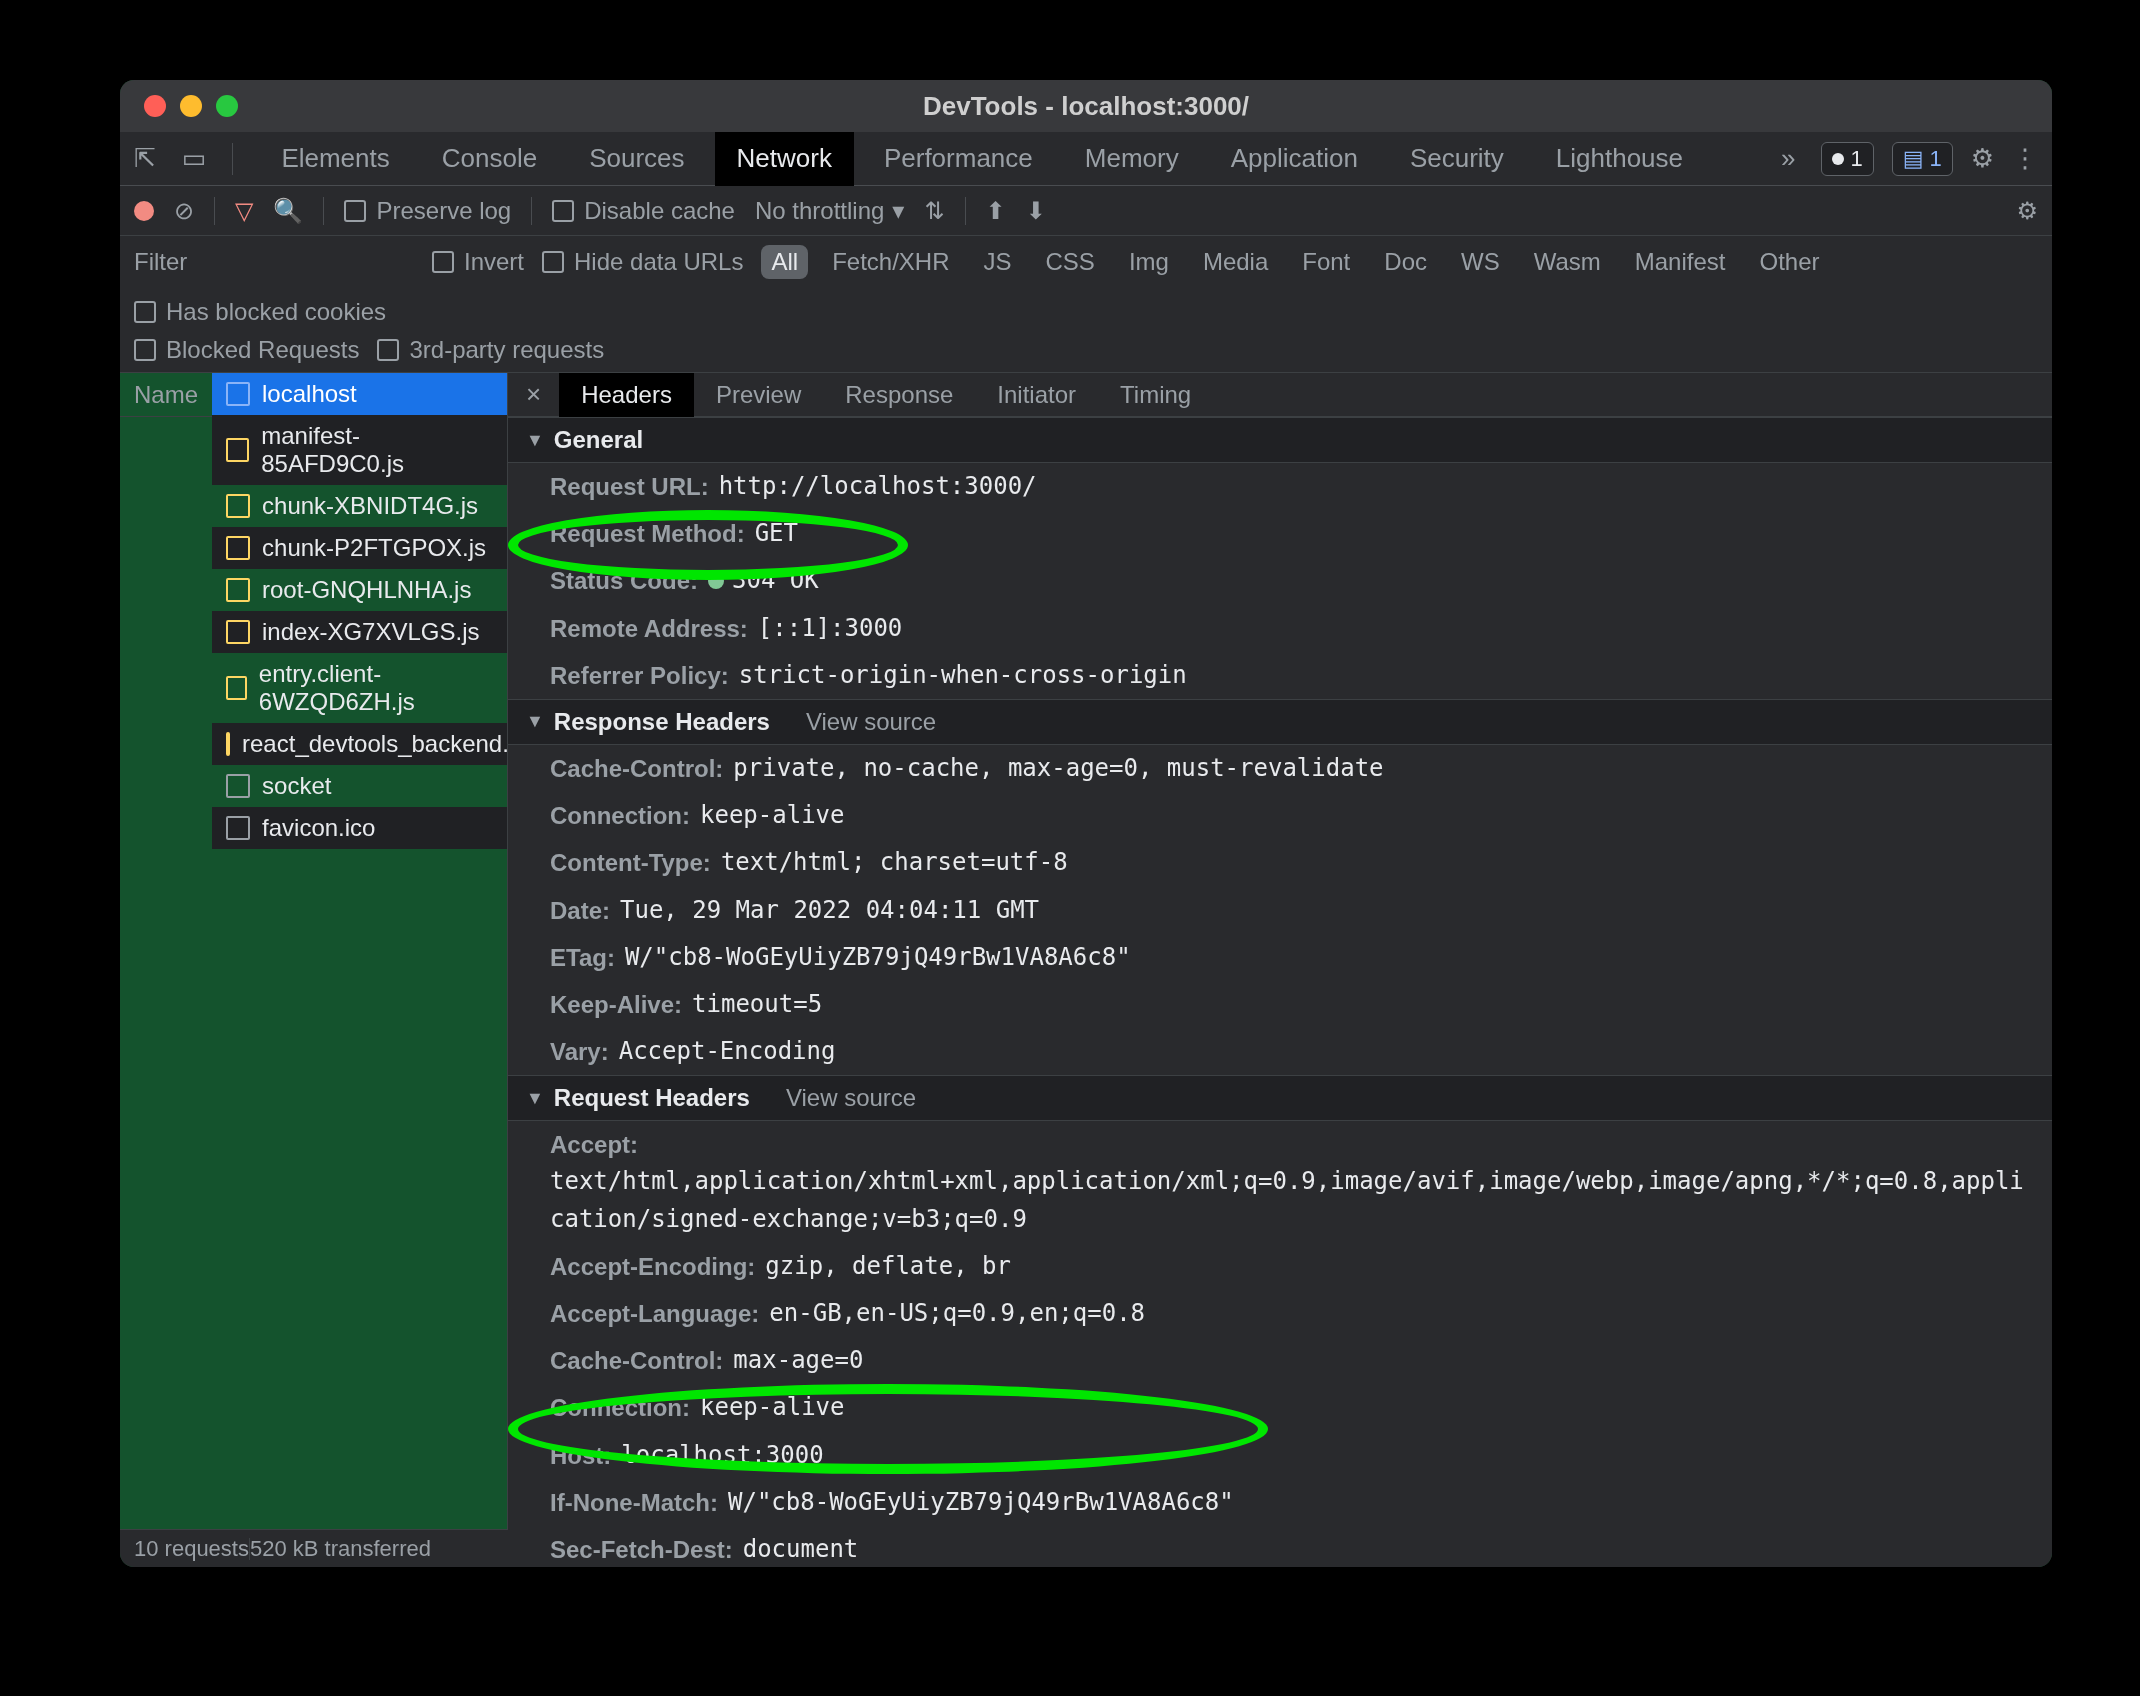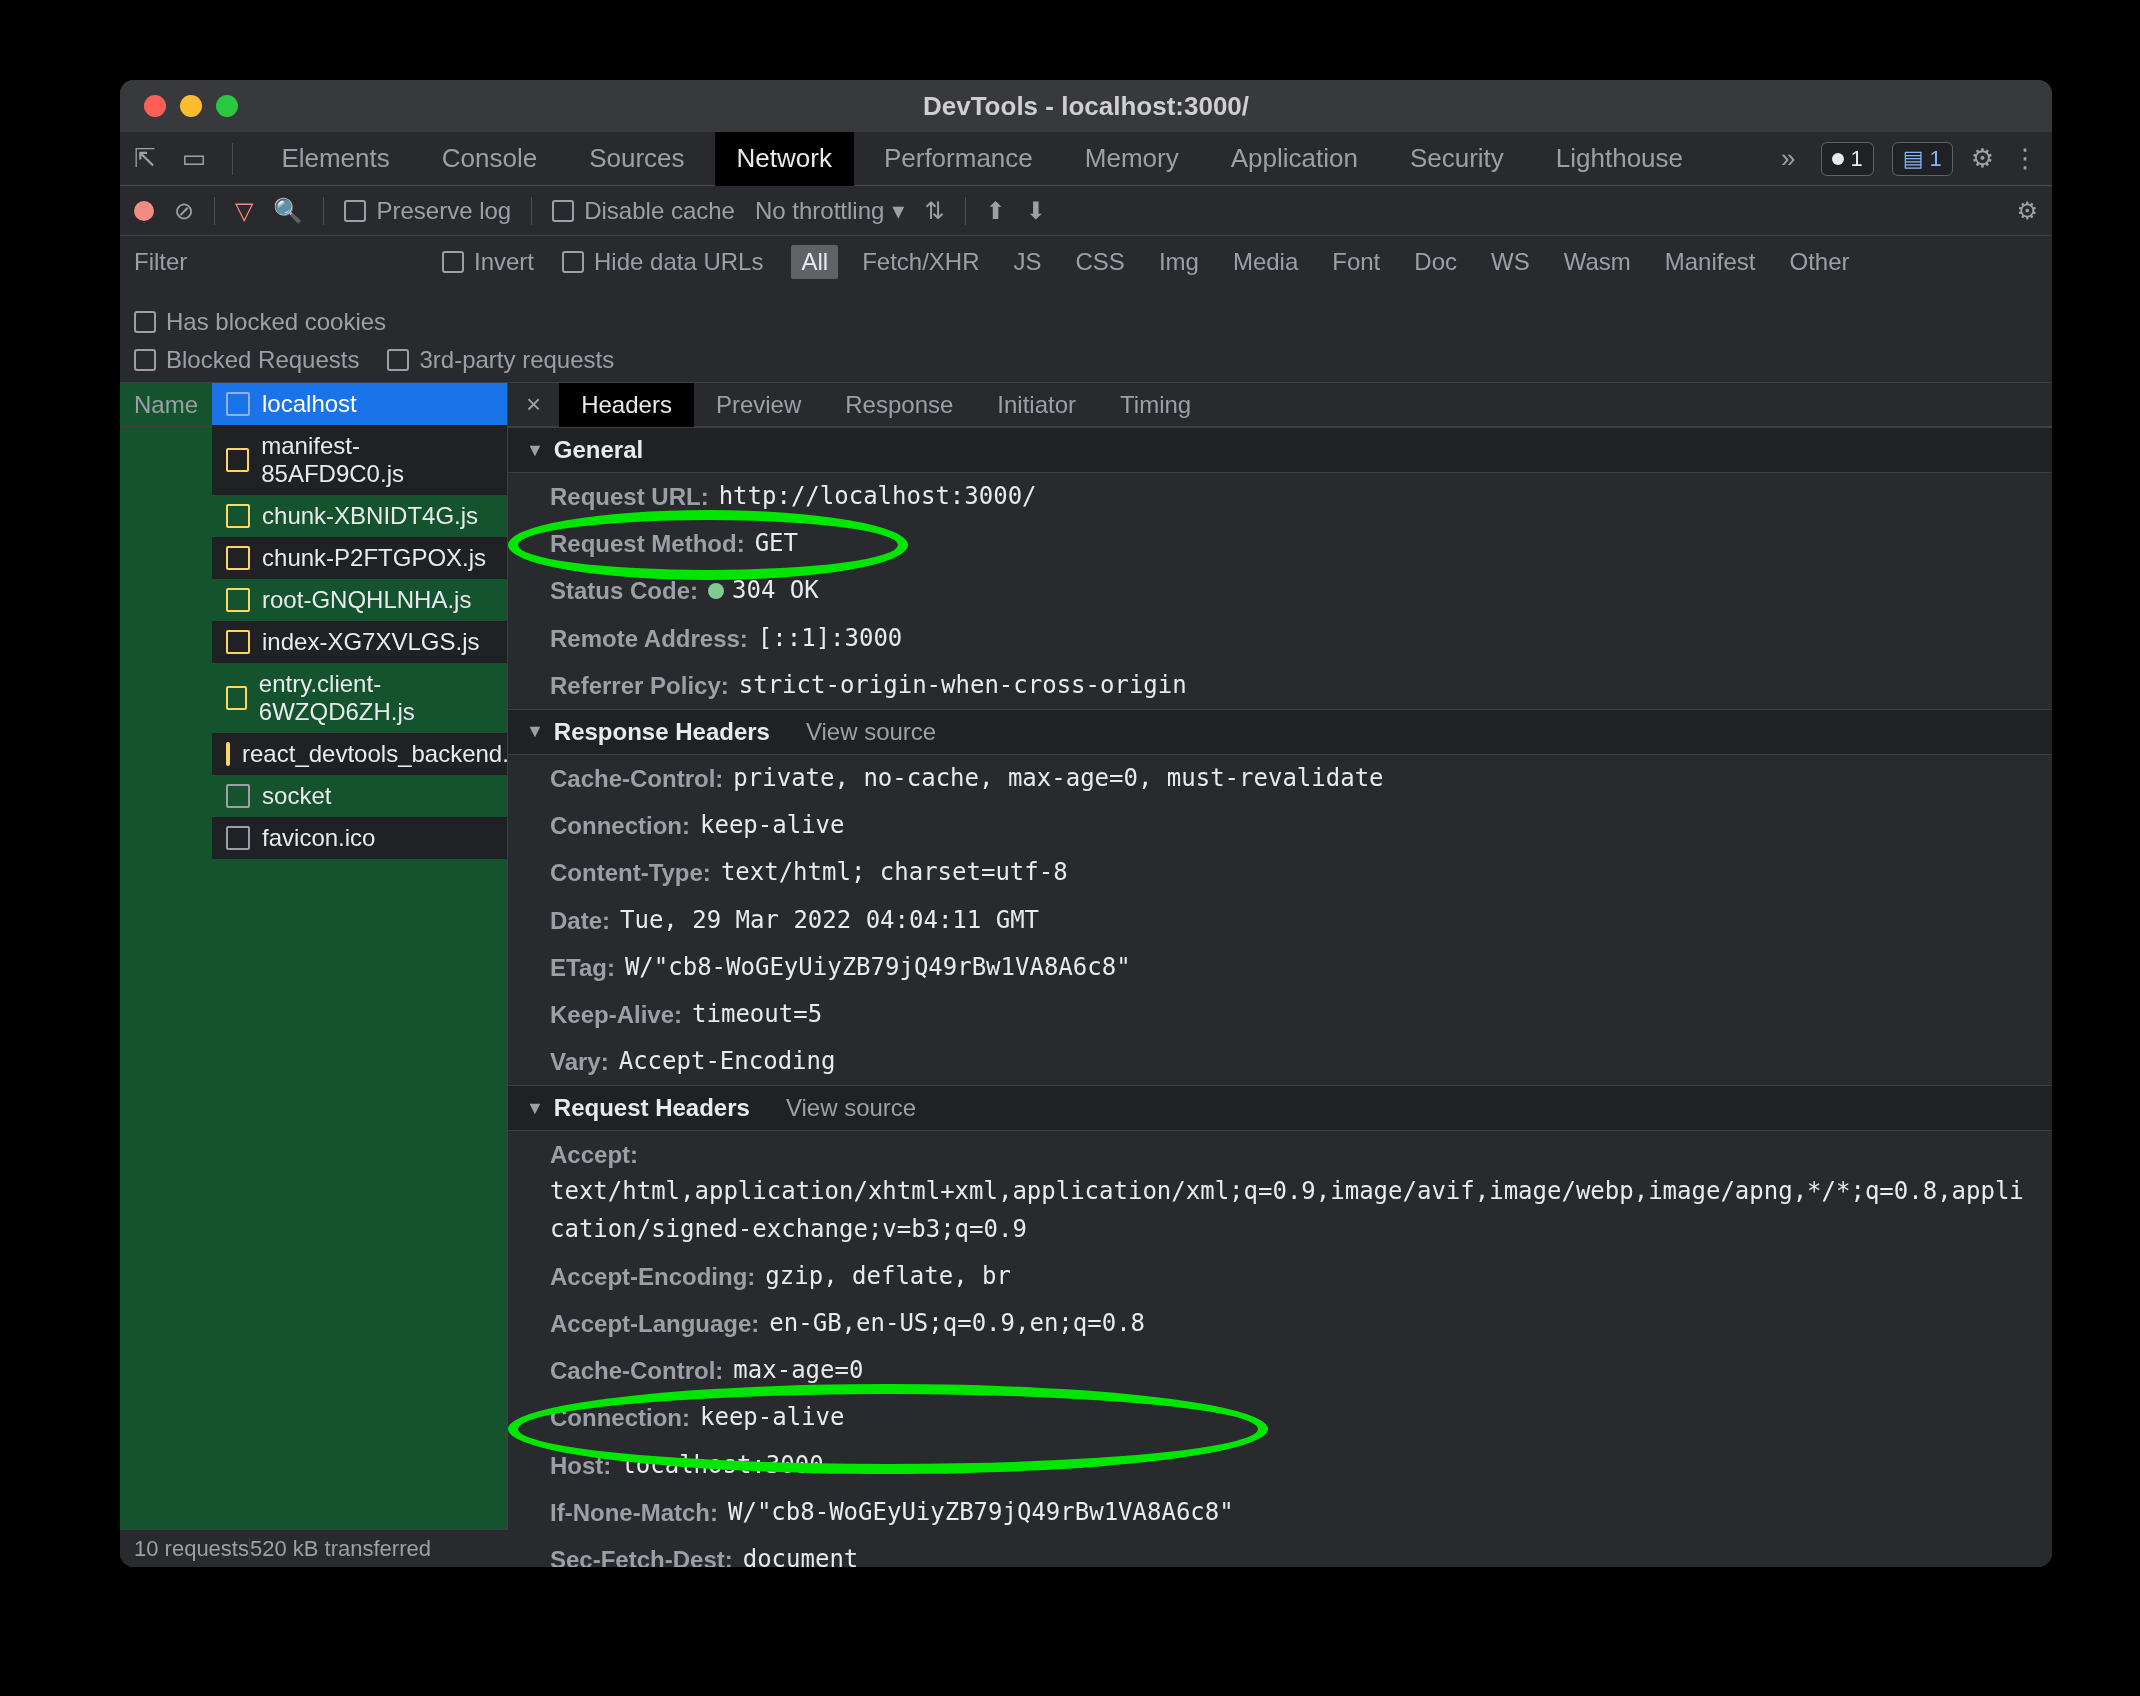--- a/index.html
+++ b/index.html
@@ -22,25 +22,25 @@
 .badge-dot { width: 12px; height: 12px; border-radius: 50%; background: #e8eaed; }
 .badge-blue { color: #8ab4f8; }
 .toolbar2 { height: 50px; background: #292a2d; border-bottom: 1px solid #3c4043; display: flex; align-items: center; padding: 0 14px; gap: 20px; }
 .rec-dot { width: 20px; height: 20px; border-radius: 50%; background: #f28b82; }
 .toolbar2 .icon { color: #9aa0a6; font-size: 24px; }
 .filter-icon.active { color: #f28b82; }
 .checkbox { display: flex; align-items: center; gap: 10px; color: #9aa0a6; font-size: 24px; }
 .checkbox-box { width: 22px; height: 22px; border: 2px solid #9aa0a6; border-radius: 3px; }
 .throttling { color: #9aa0a6; font-size: 24px; display: flex; align-items: center; gap: 8px; }
 .filterbar { background: #292a2d; border-bottom: 1px solid #3c4043; padding: 8px 14px; display: flex; flex-direction: column; gap: 10px; }
-.filterrow { display: flex; align-items: center; gap: 28px; flex-wrap: wrap; }
+.filterrow { display: flex; align-items: center; gap: 18px; flex-wrap: wrap; }
 .filter-input { color: #9aa0a6; font-size: 24px; padding: 4px 0; }
 .pillrow { display: flex; align-items: center; gap: 14px; }
 .pill { color: #9aa0a6; font-size: 24px; padding: 3px 10px; cursor: pointer; }
-.pill.active { background: #5f6368; color: #e8eaed; border-radius: 2px; }
+.pill.active { background: #5f6368; color: #e8eaed; border-radius: 8px; }
 .content { display: flex; height: calc(100% - 52px - 54px - 50px - 96px - 38px); }
 .sidebar { width: 388px; border-right: 1px solid #3c4043; display: flex; }
 .sidebar-header { height: 44px; color: #9aa0a6; font-size: 24px; padding: 8px 14px; border-bottom: 1px solid #3c4043; }
 .filelist { flex: 1; overflow: auto; }
 .filerow { display: flex; align-items: center; gap: 12px; padding: 7px 14px; color: #e8eaed; font-size: 24px; cursor: pointer; }
 .filerow.selected { background: #1a73e8; color: #fff; }
 .filerow.alt { background: #202124; }
 .fileicon { width: 24px; height: 24px; display: inline-flex; align-items: center; justify-content: center; }
 .fi-doc { border: 2px solid #8ab4f8; border-radius: 2px; }
 .fi-js { border: 2px solid #fdd663; border-radius: 2px; }

